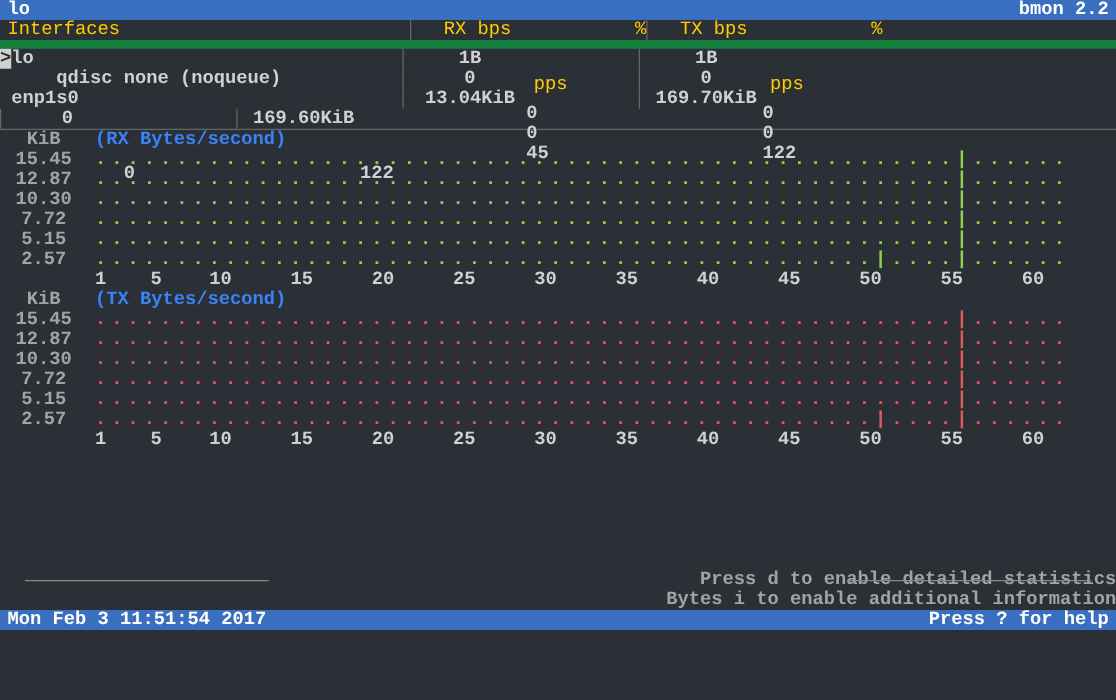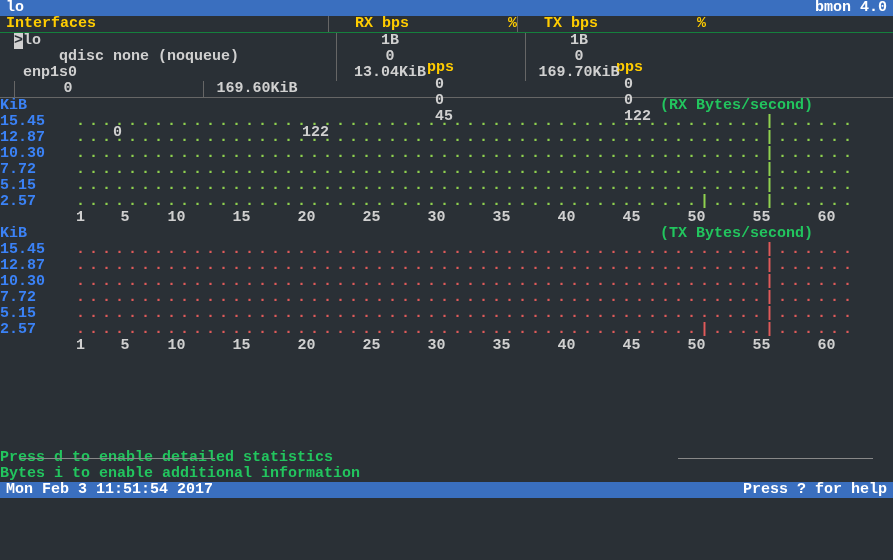--- a/index.html
+++ b/index.html
@@ -19,28 +19,28 @@
     background: #3a6fbf;
     color: #fff;
     display: flex;
     justify-content: space-between;
     padding: 0 6px;
     height: 16px;
   }
   .header-row {
     display: flex;
     color: #ffcc00;
-    font-weight: bold;
-    border-bottom: 1px solid #15803d;
+    font-weight: normal;
+    border-bottom: 7px solid #15803d;
     padding: 0 14px 0 6px;
     height: 16px;
   }
   .data-row {
     display: flex;
-    padding: 0 0 0 14px;
+    padding: 0 0 0 0;
     height: 16px;
     color: #d0d0d0;
   }
   .col-if { width: 322px; }
   .col-num { width: 90px; text-align: center; }
   .col-pps { width: 70px; text-align: left; margin-top: 44px; }
   .col-pct { width: 20px; text-align: right; }
   .col-sp { width: 8px; }
   .sep { border-left: 1px solid #666; height: 100%; }
   .cursor {
@@ -51,53 +51,53 @@
     text-align: center;
   }
   .below-sep {
     border-top: 1px solid #666;
     margin-top: 0;
   }
   .chart-area {
     padding: 0 10px 0 0;
   }
   .chart-title {
-    text-align: right;
-    color: #22c55e;
+    text-align: left;
+    color: #3b82f6;
   }
   .chart-row {
     display: flex;
     height: 16px;
   }
   .ylab {
     width: 70px;
-    text-align: left;
-    color: #3b82f6;
+    text-align: center;
+    color: #a3a3a3;
     padding-right: 6px;
   }
   .dots {
     flex: 1;
     letter-spacing: 4px;
     white-space: pre;
     overflow: hidden;
   }
   .rx .dots { color: #8fd14f; }
   .tx .dots { color: #e05a5a; }
   .xaxis {
     display: flex;
     height: 16px;
     padding-left: 76px;
     color: #d0d0d0;
   }
   .xaxis span {
     display: inline-block;
   }
   .hints {
-    text-align: left;
-    color: #22c55e;
+    text-align: right;
+    color: #a3a3a3;
   }
   .hint-line {
     height: 16px;
     position: relative;
   }
   .hint-dash::before, .hint-dash::after {
     content: "";
     position: absolute;
     top: 8px;
     width: 195px;
@@ -108,21 +108,21 @@
   .spacer { flex: 1; }
   .chart-x-tick { width: 65px; text-align: center; }
   .chart-x-tick.first { width: 30px; text-align: left; }
   .chart-x-tick.second { width: 38px; }
 </style>
 </head>
 <body>
 
 <div class="bar-top">
   <span>lo</span>
-  <span>bmon 4.0</span>
+  <span>bmon 2.2</span>
 </div>
 
 <div class="header-row">
   <div class="col-if">Interfaces</div>
   <div class="sep col-sp"></div>
   <div class="col-num">RX bps</div>
   <div class="col-pps">pps</div>
   <div class="col-pct">%</div>
   <div class="sep col-sp"></div>
   <div class="col-num">TX bps</div>

